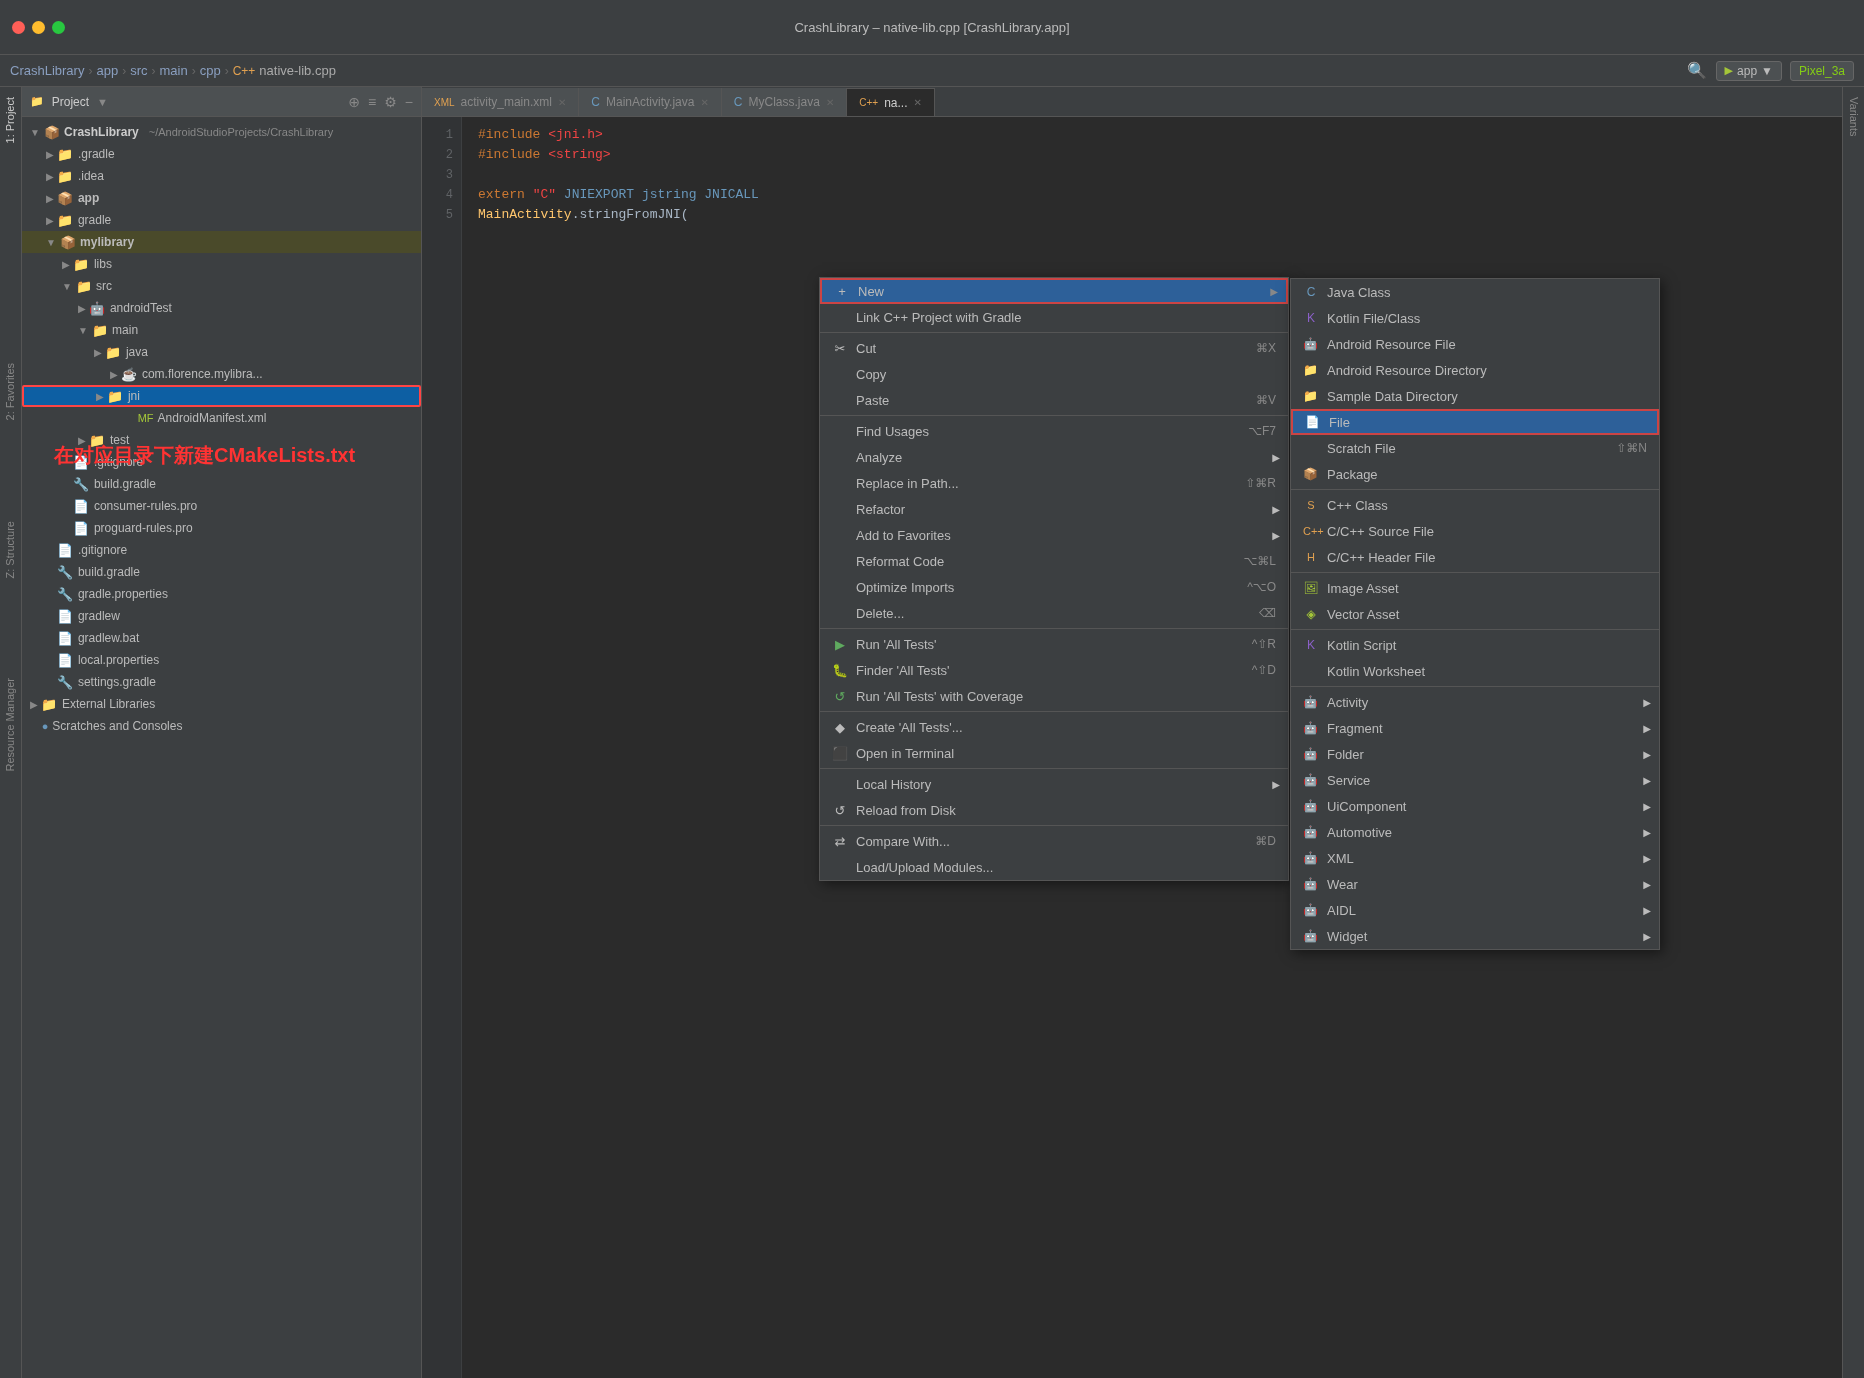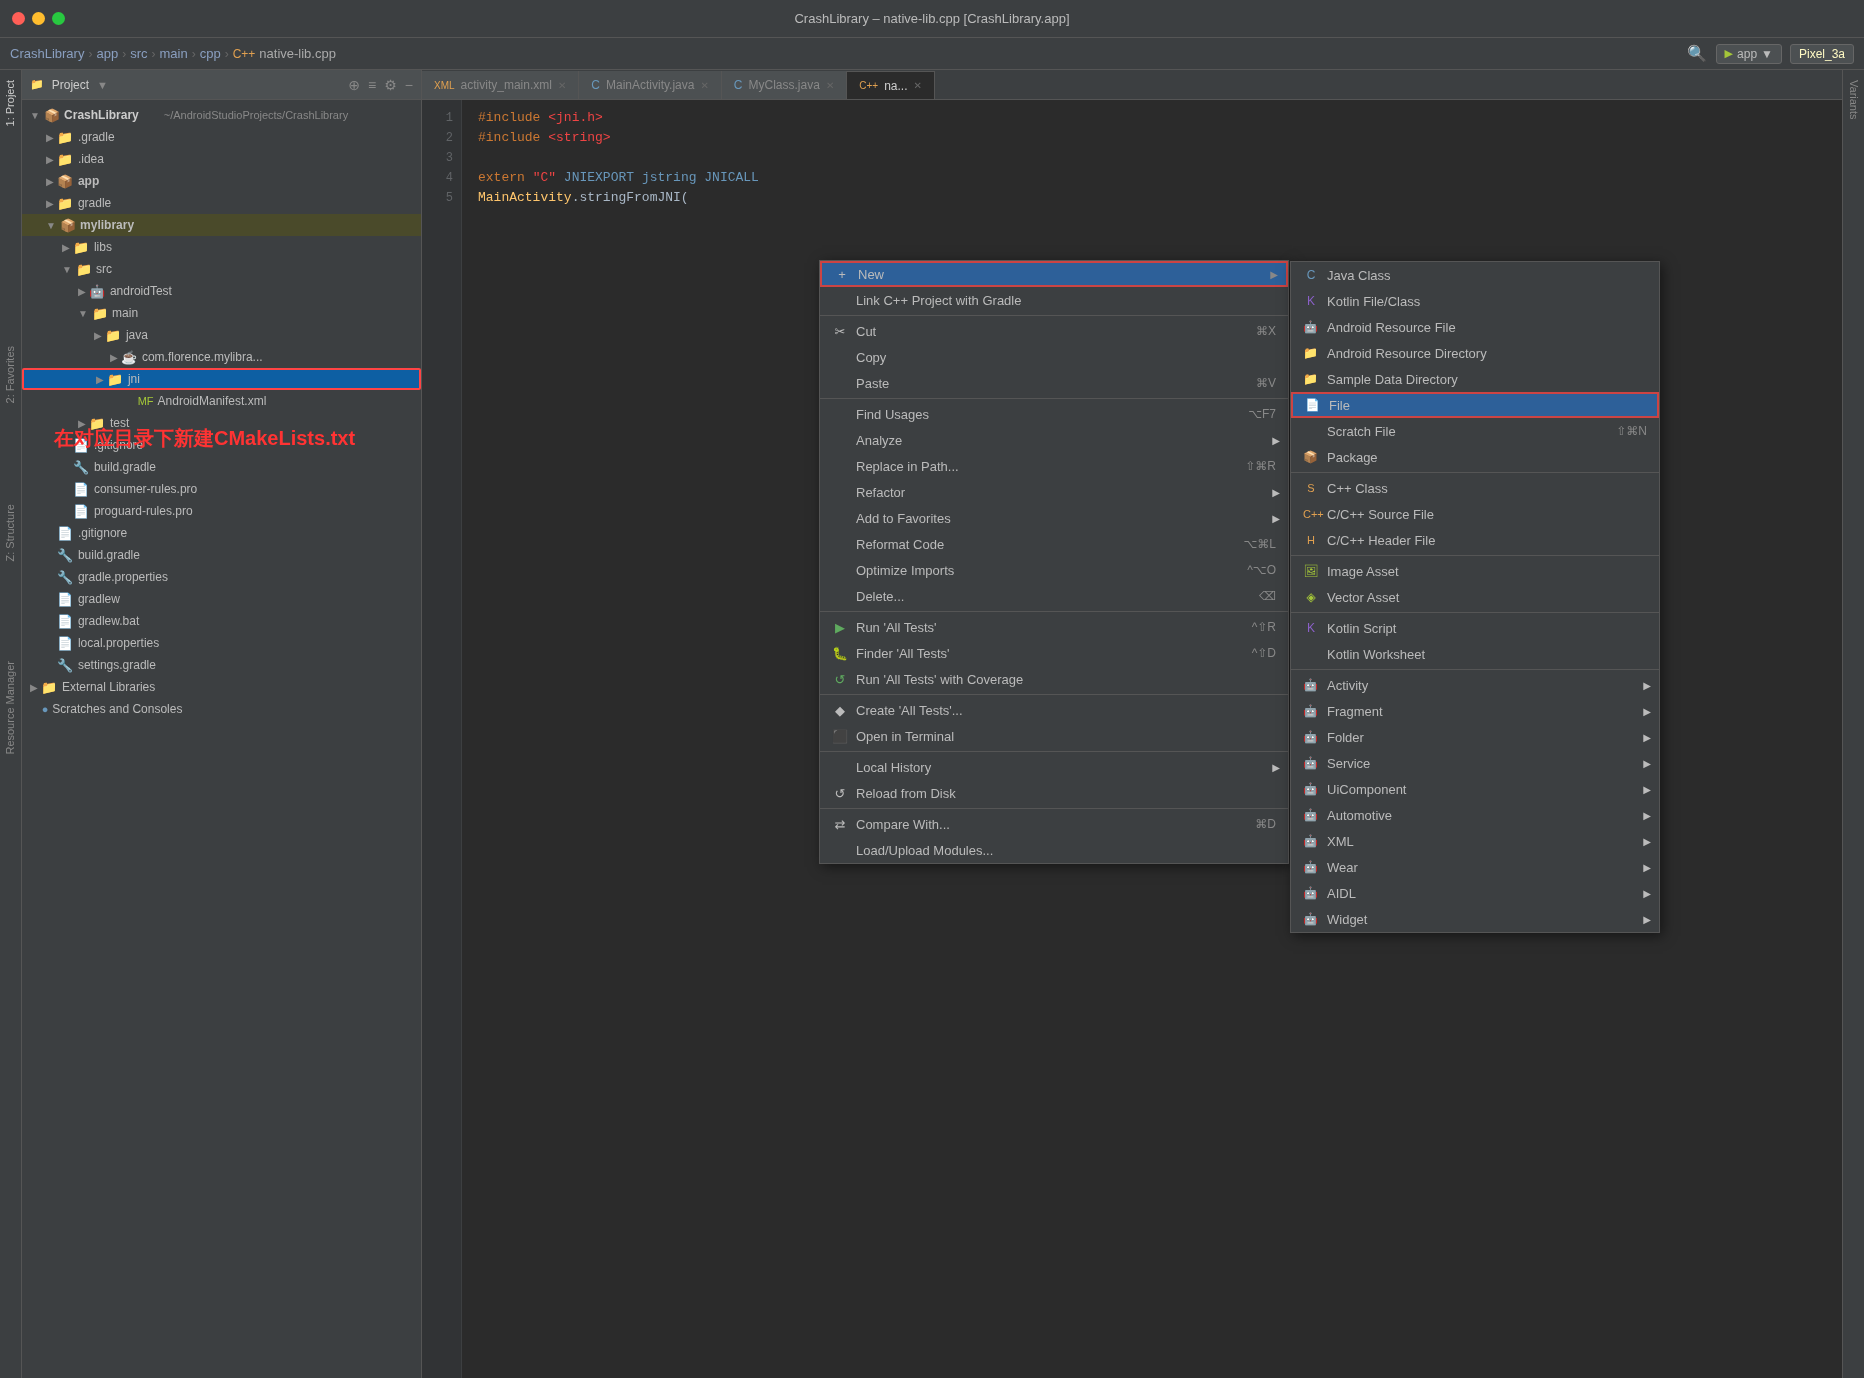--- a/index.html
+++ b/index.html
@@ -8,21 +8,21 @@
       font-size: 13px;
       background: #2b2b2b;
       width: 1864px;
       height: 1378px;
       overflow: hidden;
       position: relative;
     }
 
     
     .title-bar {
-      height: 38px;
+      height: 55px;
       background: #3c3f41;
       display: flex;
       align-items: center;
       justify-content: center;
       position: relative;
       border-bottom: 1px solid #555;
     }
     .title-bar-title {
       color: #bbb;
       font-size: 13px;
@@ -83,21 +83,21 @@
       font-size: 12px;
       display: flex;
       align-items: center;
       gap: 4px;
       cursor: pointer;
     }
     .btn-pixel {
       background: #4c5052;
       border: 1px solid #666;
       border-radius: 3px;
-      color: #fef9c3;
+      color: #84cc16;
       padding: 2px 8px;
       font-size: 12px;
       cursor: pointer;
     }
 
     
     .main-layout {
       display: flex;
       height: calc(1378px - 38px - 32px);
     }
@@ -460,21 +460,21 @@
         <span class="panel-icon">−</span>
       </div>
     </div>
 
     <div class="tree-container">
 
       <div class="tree-item">
         <span class="tree-arrow">▼</span>
         <span class="tree-icon module-icon">📦</span>
         <span style="font-weight:bold; color:#ccc;">CrashLibrary</span>
-        <span style="color:#888; margin-left:25px; font-size:11px;">~/AndroidStudioProjects/CrashLibrary</span>
+        <span style="color:#888; margin-left:10px; font-size:11px;">~/AndroidStudioProjects/CrashLibrary</span>
       </div>
 
       <div class="tree-item tree-indent-1">
         <span class="tree-arrow">▶</span>
         <span class="tree-icon folder-icon">📁</span>
         <span>.gradle</span>
       </div>
 
       <div class="tree-item tree-indent-1">
         <span class="tree-arrow">▶</span>

